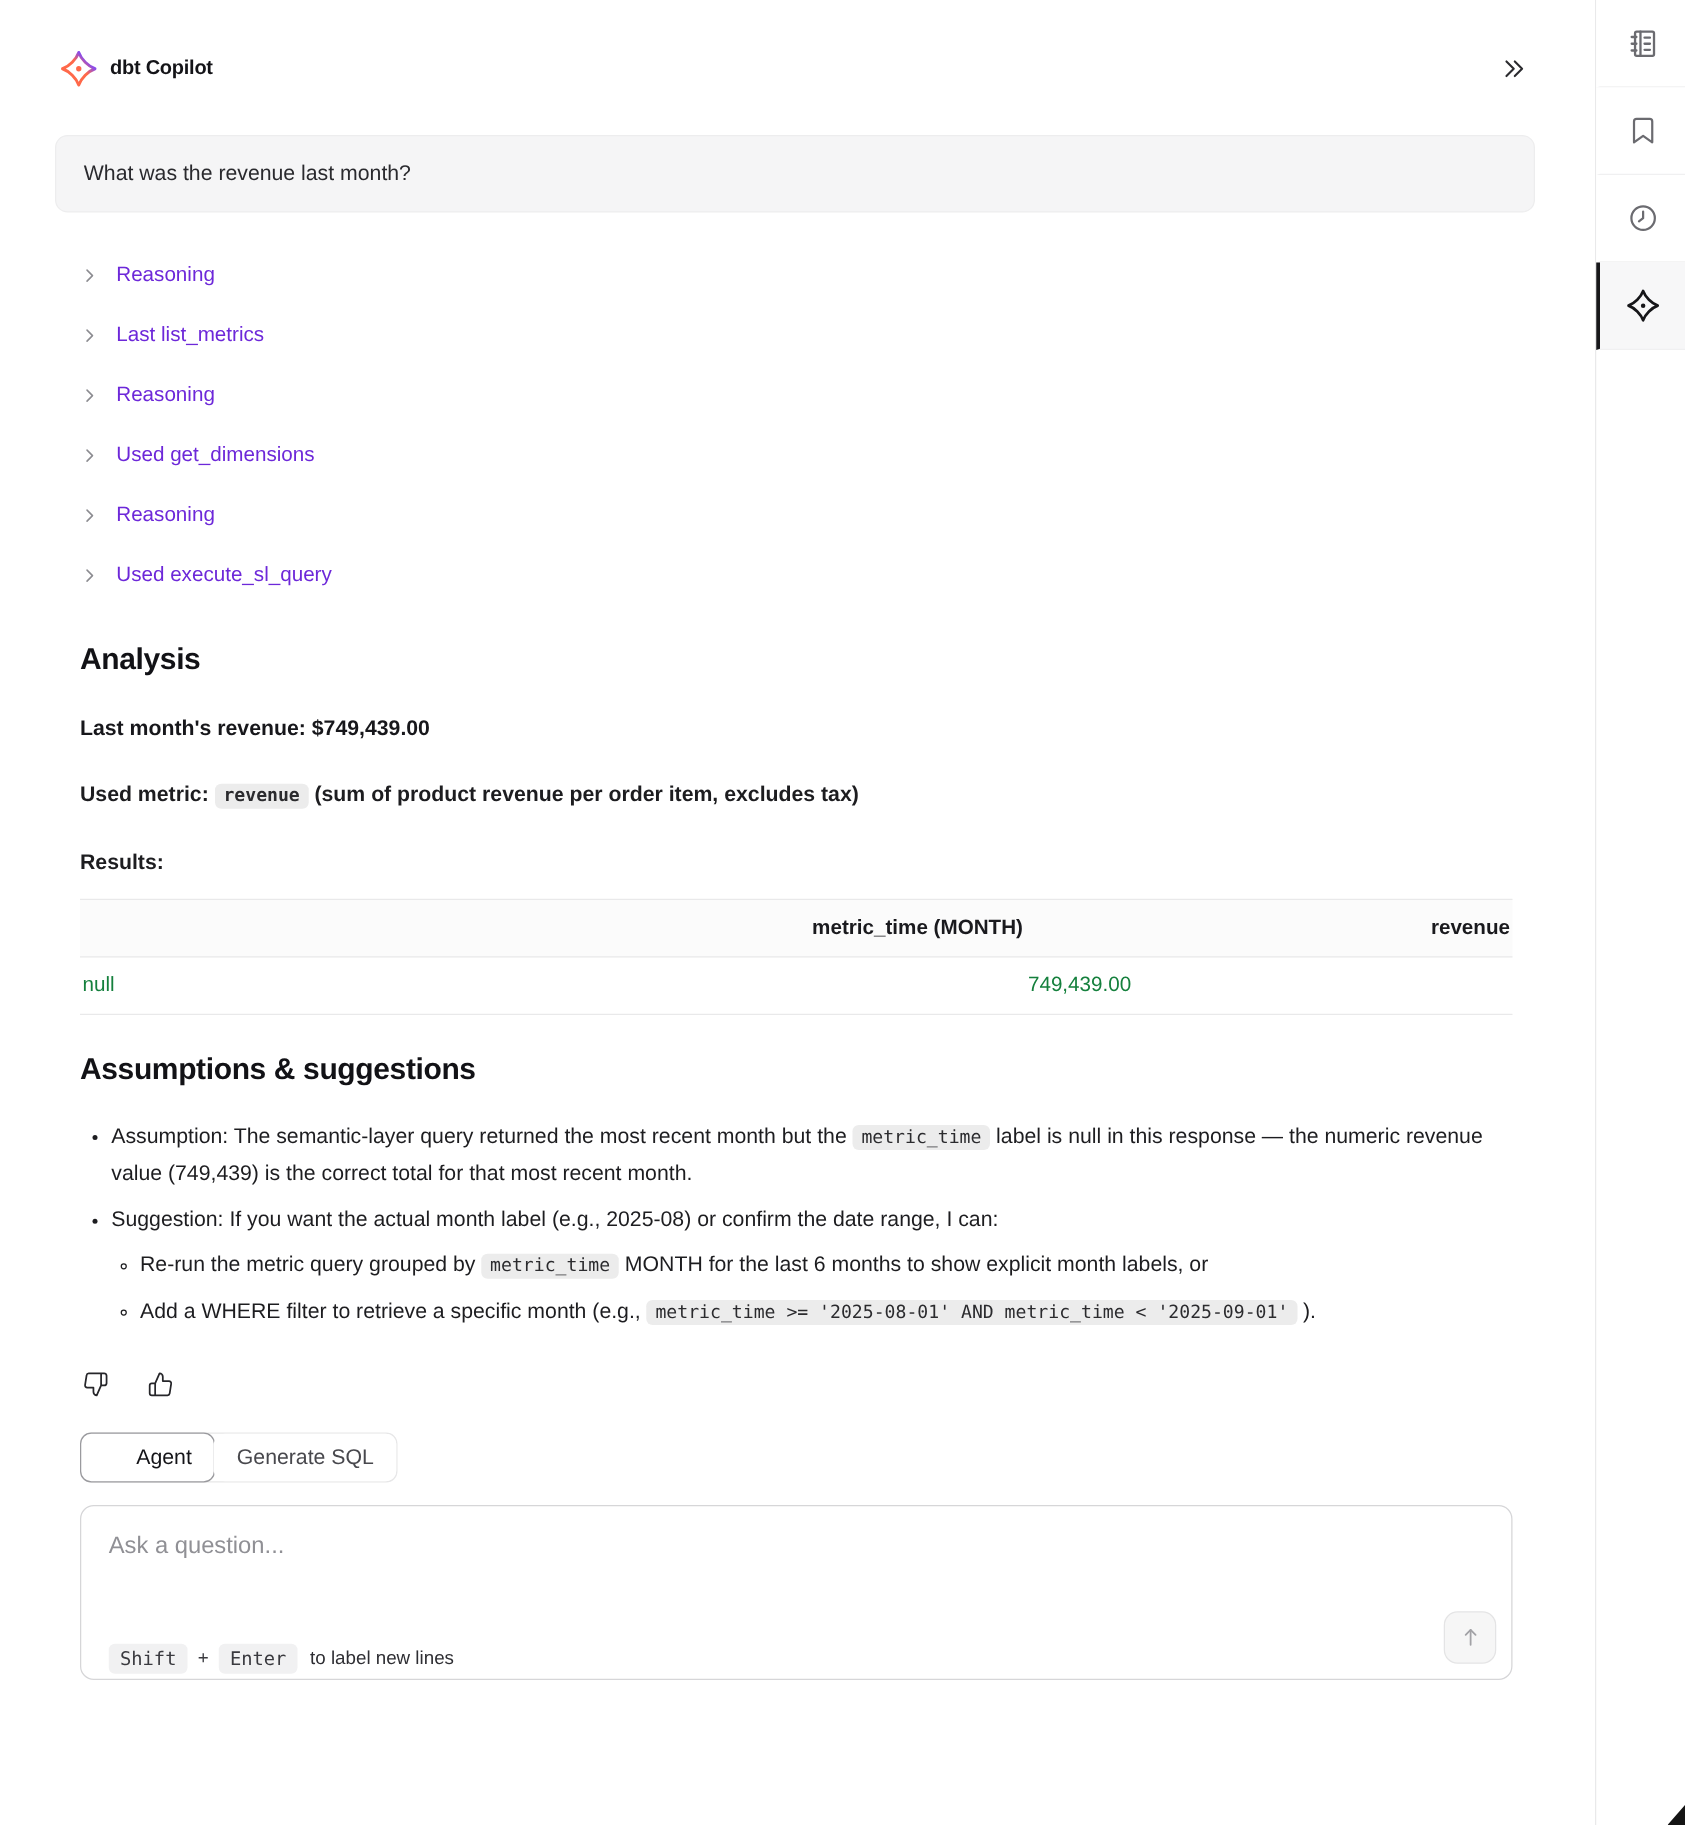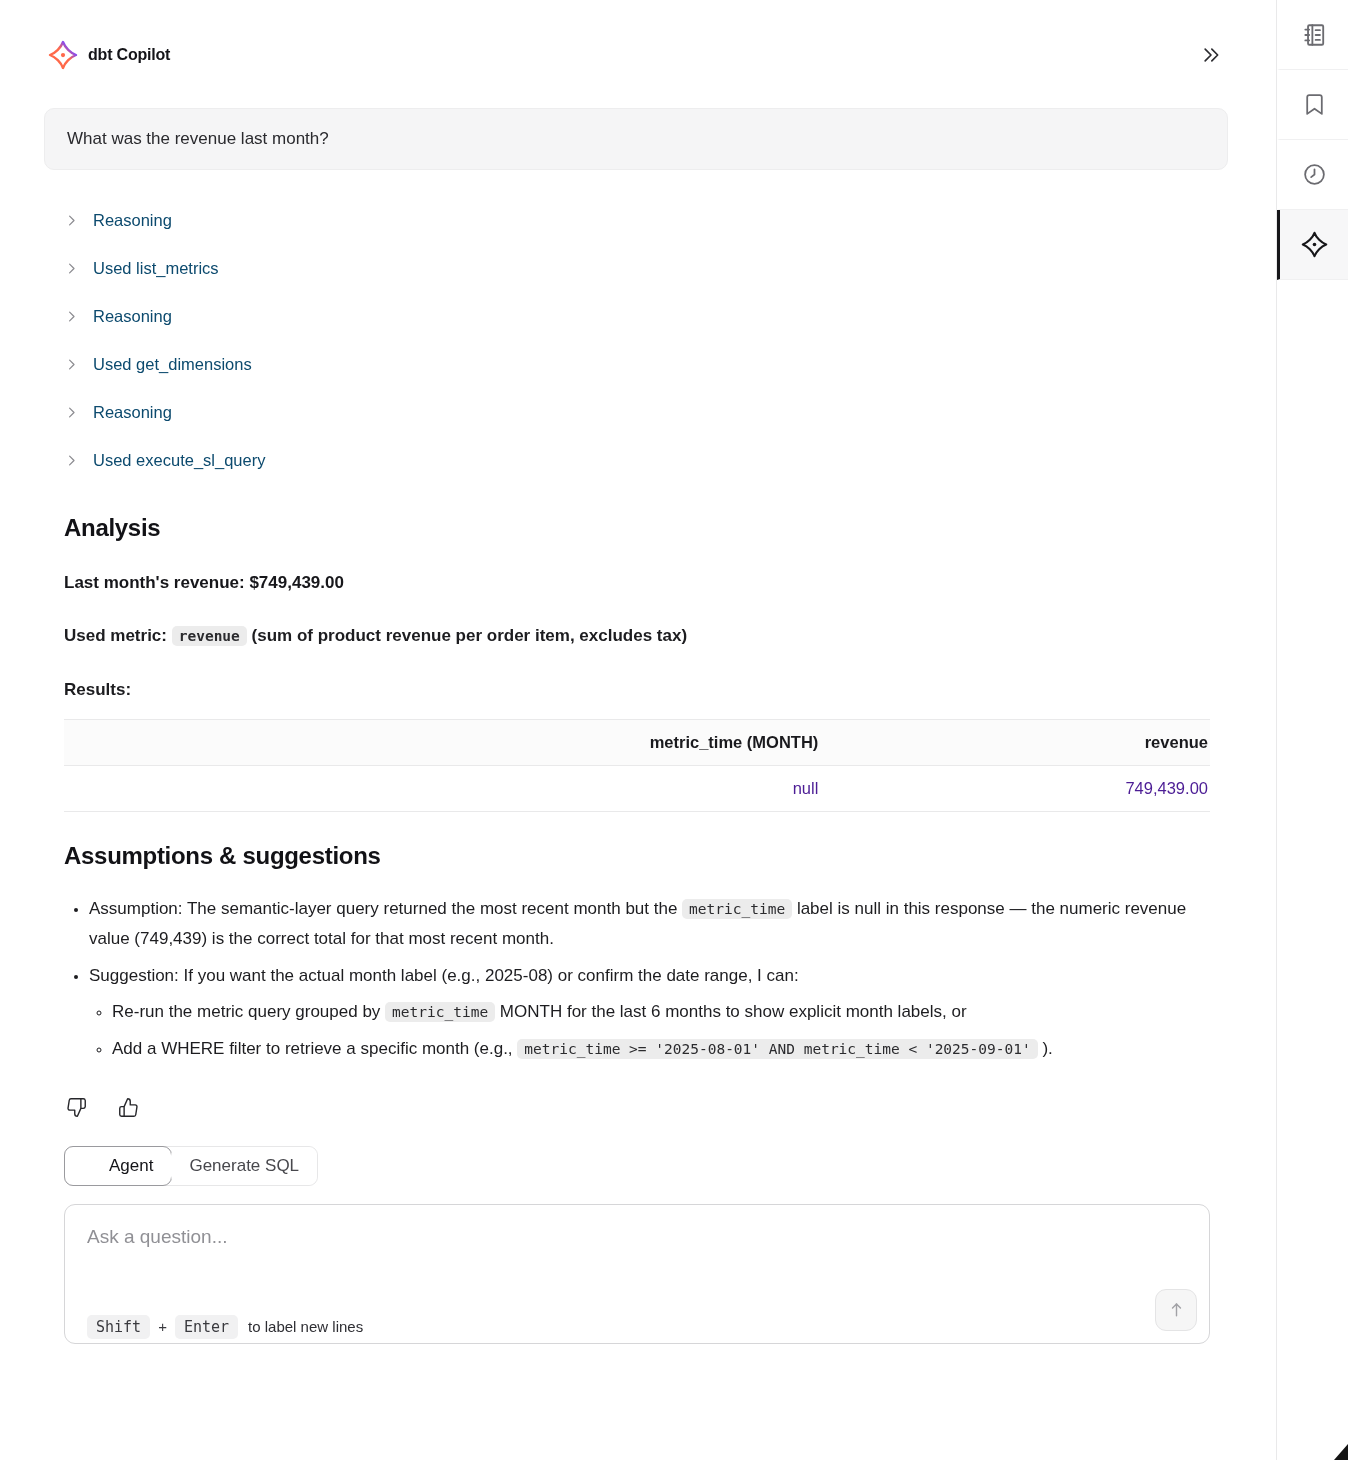--- a/index.html
+++ b/index.html
@@ -55,21 +55,21 @@
   }
 
   .steps { margin: 26px 18px 0 20px; }
   .step {
     height: 48px;
     display: flex;
     align-items: center;
     cursor: pointer;
   }
   .step .chev { width: 16px; height: 16px; color: #8c8c91; flex: 0 0 auto; display: flex; align-items: center; }
-  .step .label { margin-left: 13px; font-size: 16.5px; color: #0c4a6e; }
+  .step .label { margin-left: 13px; font-size: 16.5px; color: #6d28d9; }
 
   .content { margin: 0 18px 0 20px; }
 
   h2.section {
     margin-top: 30px;
     font-size: 24px;
     font-weight: 700;
     color: #121216;
     letter-spacing: -0.3px;
   }
@@ -97,23 +97,23 @@
     background: #fbfbfb;
     border-top: 1px solid #e9e9ea;
     border-bottom: 1px solid #e9e9ea;
     font-weight: 600;
     text-align: right;
     padding: 13px 2px;
     color: #1a1a1e;
   }
   table.results td {
     border-bottom: 1px solid #e9e9ea;
-    text-align: right;
+    text-align: left;
     padding: 13px 2px;
-    color: #4c1d95;
+    color: #15803d;
   }
   table.results .col-time { width: 66%; }
 
   ul.bullets { margin: 24px 0 0 4px; padding-left: 21px; }
   ul.bullets li { font-size: 17px; line-height: 1.75; margin-bottom: 7px; color: #1d1d20; }
   ul.bullets li::marker { color: #1d1d20; font-size: 14px; }
   ul.bullets ul { padding-left: 23px; margin-top: 7px; }
 
   .feedback { margin: 26px 0 0 -6px; display: flex; gap: 16px; }
   .icon-btn {
@@ -276,21 +276,21 @@
             </svg>
         </span>
         <span class="label">Reasoning</span>
       </div>
       <div class="step">
         <span class="chev">
           <svg viewBox="0 0 24 24" width="15" height="15" fill="none" stroke="currentColor" stroke-width="2" stroke-linecap="round" stroke-linejoin="round">
               <polyline points="9 5 16 12 9 19"></polyline>
             </svg>
         </span>
-        <span class="label">Used list_metrics</span>
+        <span class="label">Last list_metrics</span>
       </div>
       <div class="step">
         <span class="chev">
           <svg viewBox="0 0 24 24" width="15" height="15" fill="none" stroke="currentColor" stroke-width="2" stroke-linecap="round" stroke-linejoin="round">
               <polyline points="9 5 16 12 9 19"></polyline>
             </svg>
         </span>
         <span class="label">Reasoning</span>
       </div>
       <div class="step">

